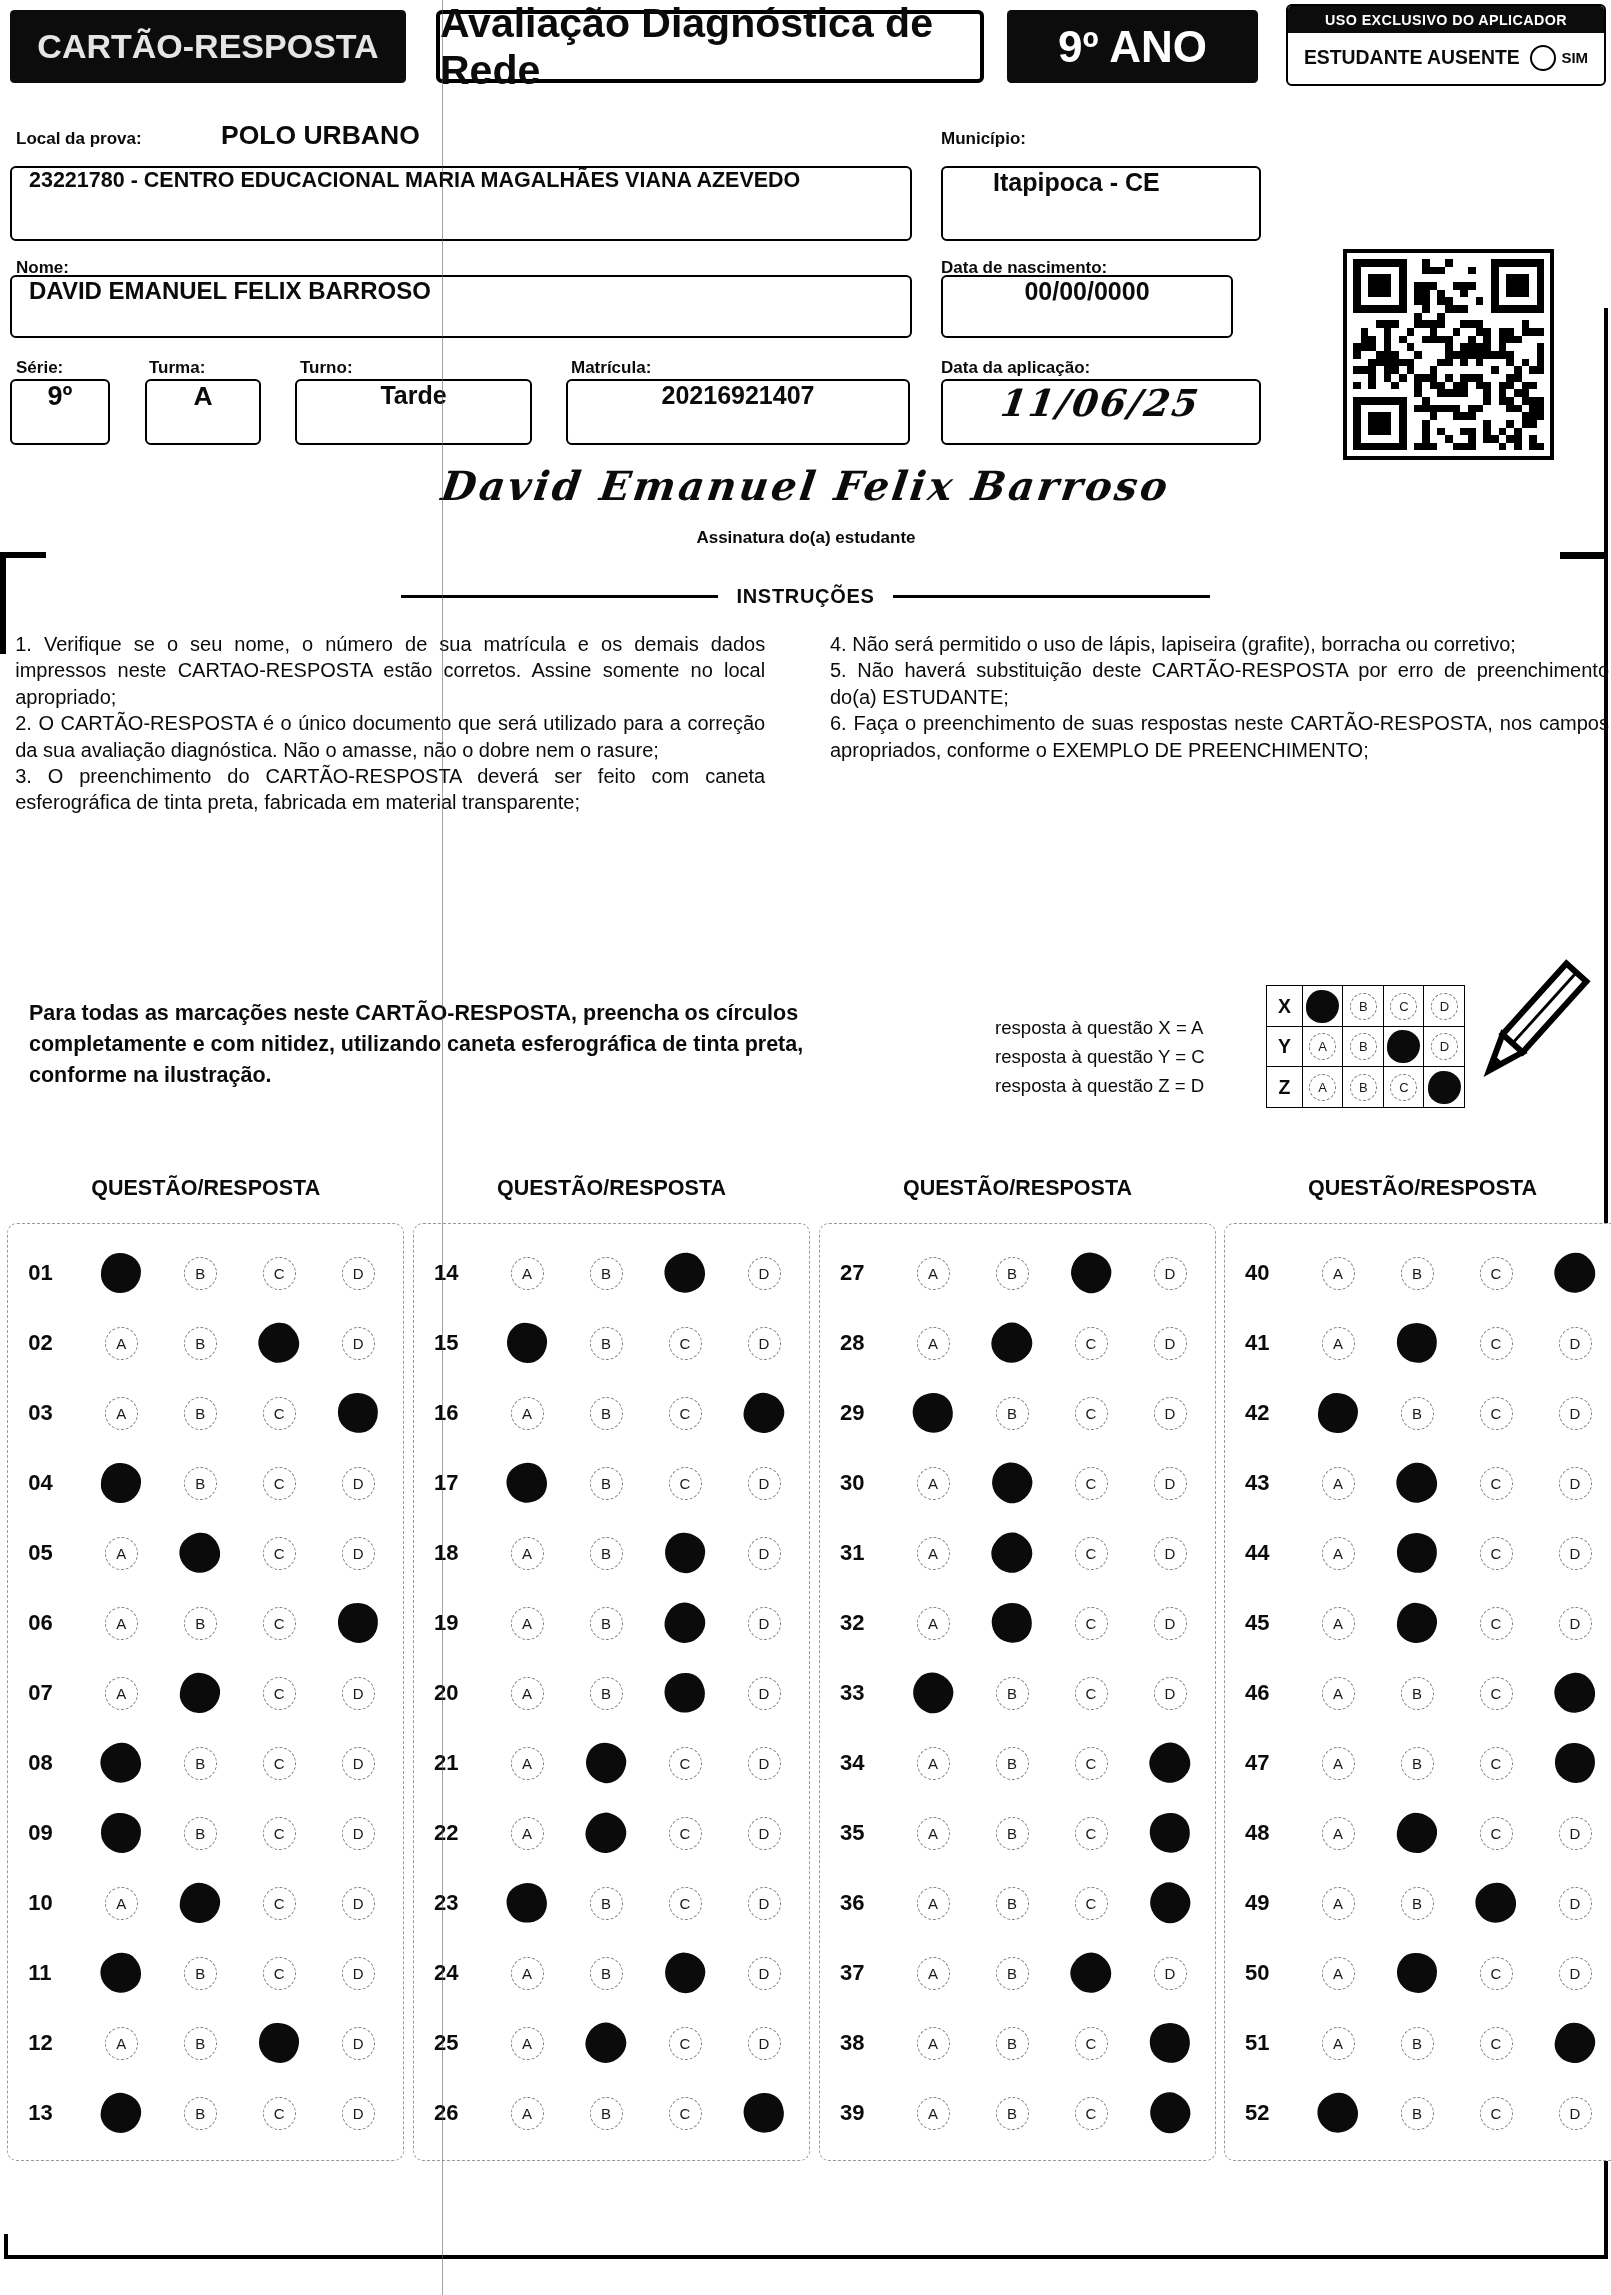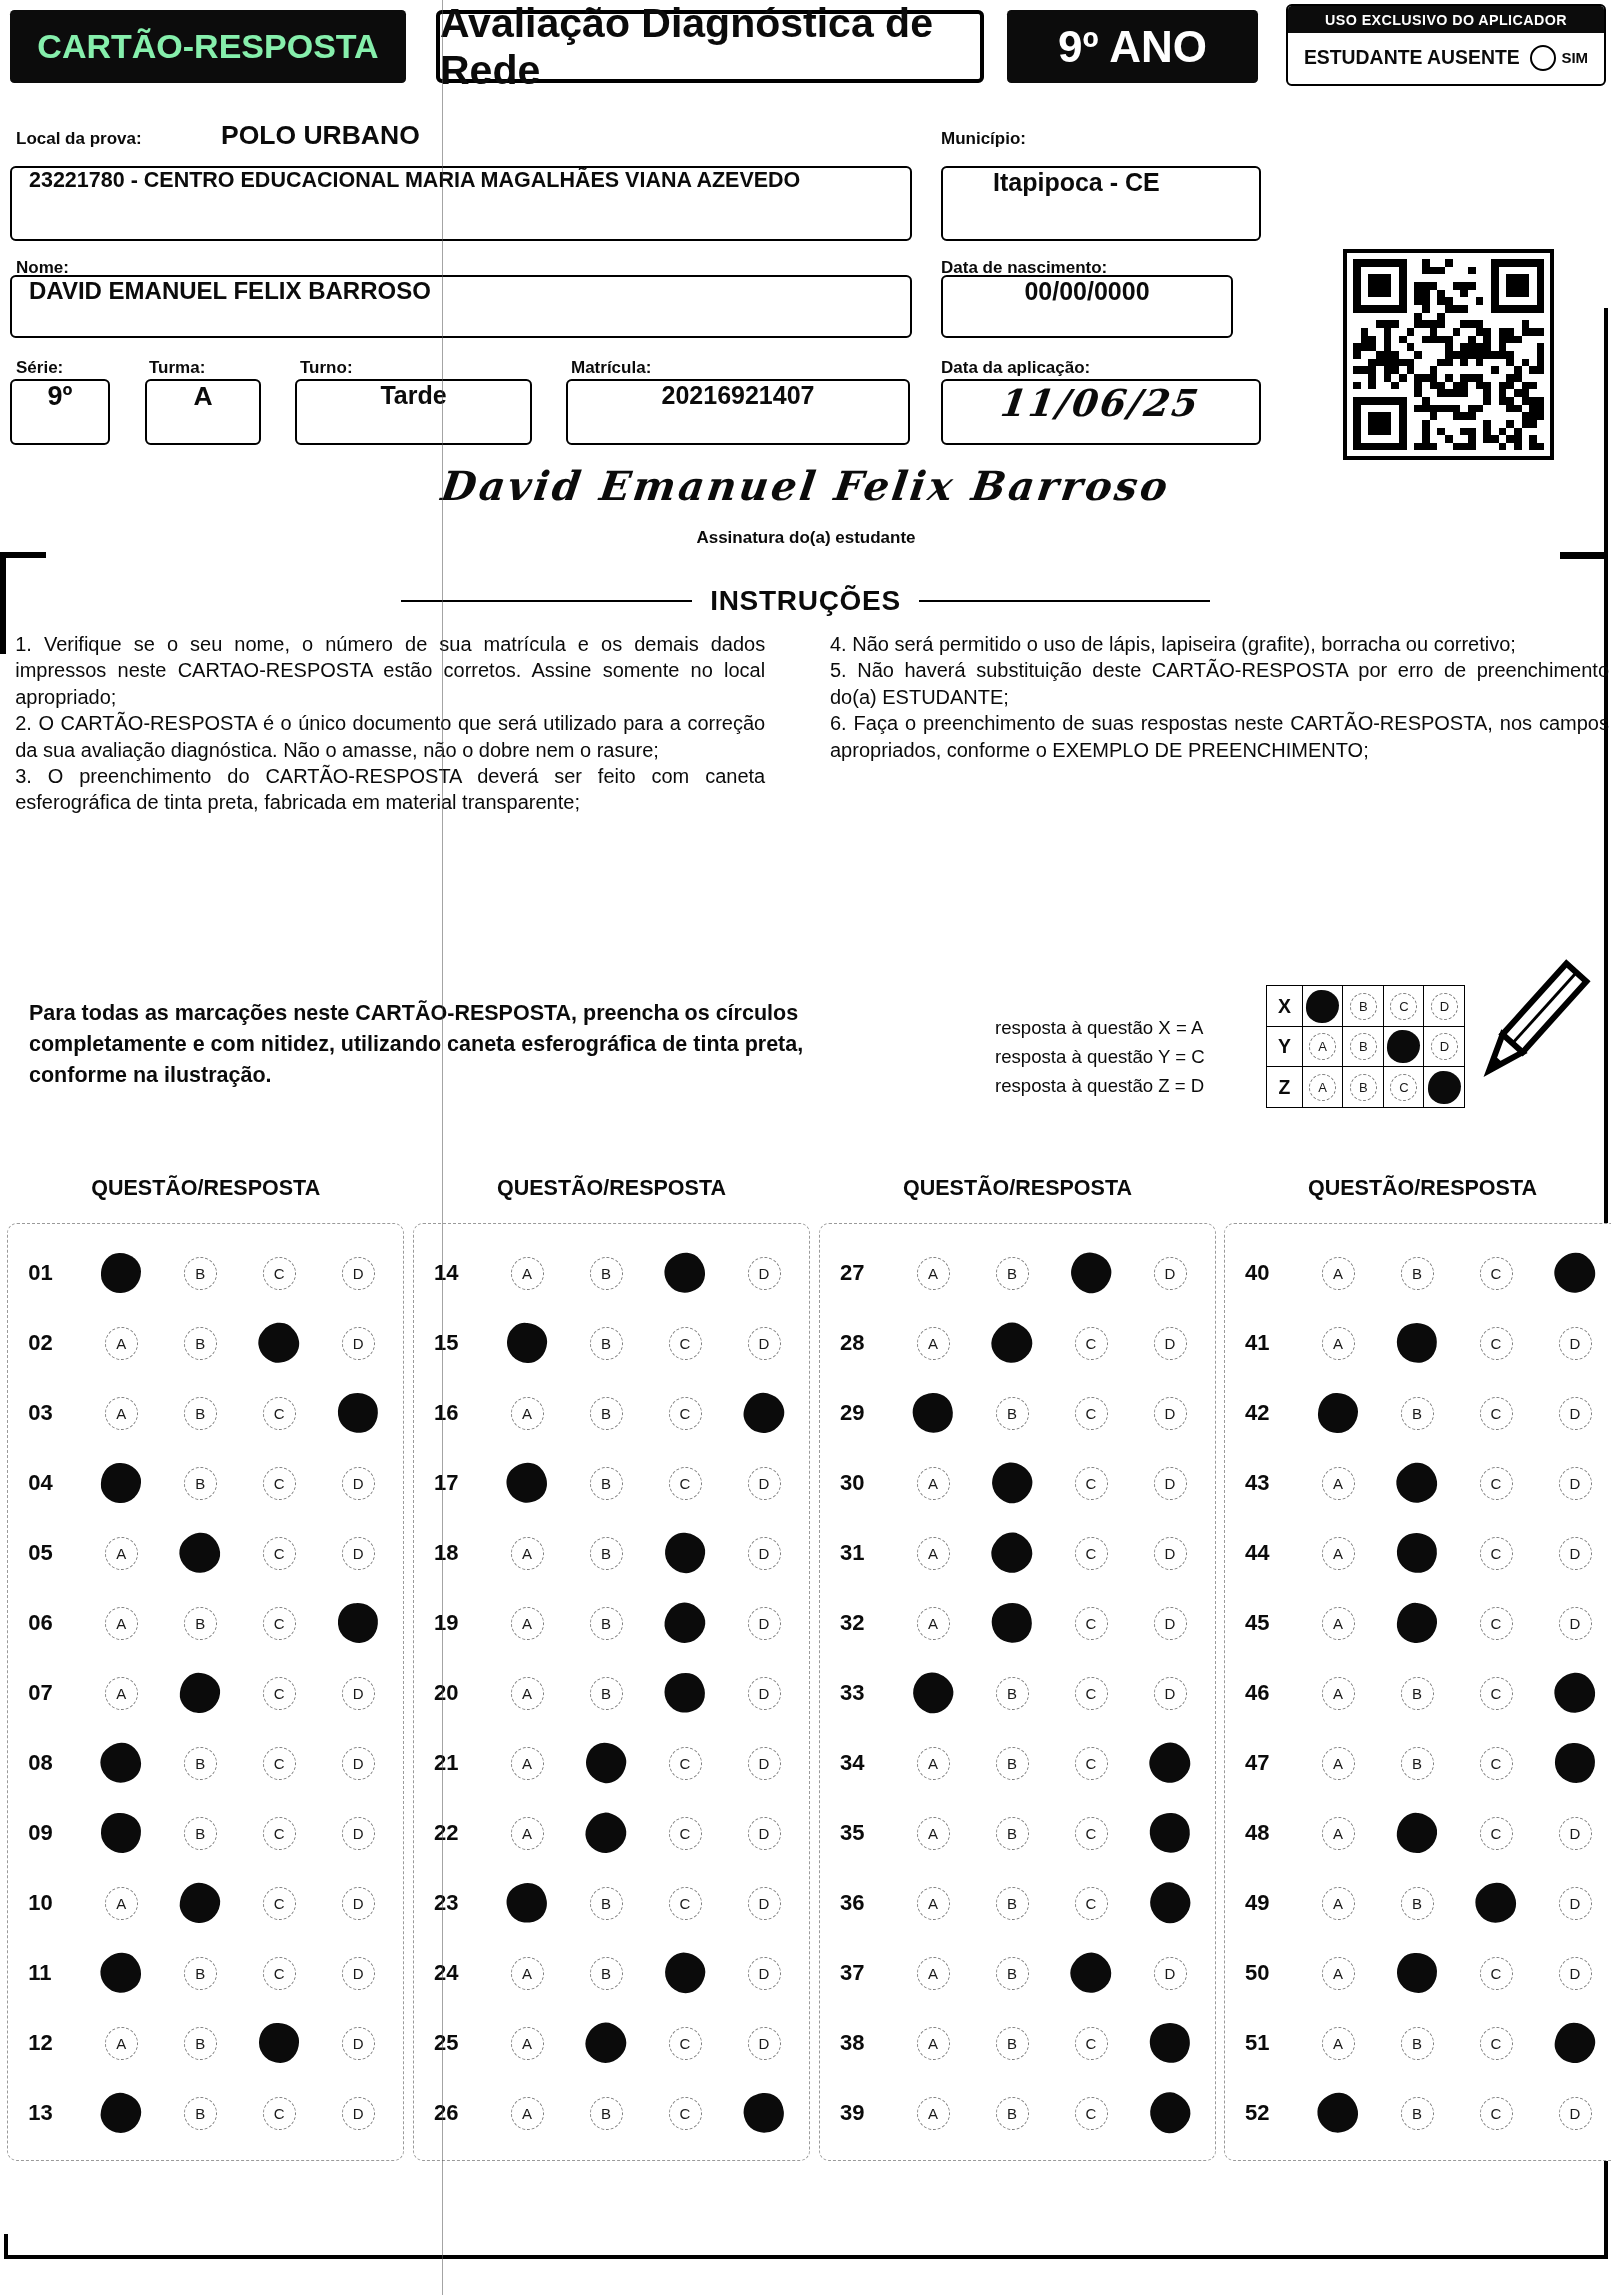--- a/index.html
+++ b/index.html
@@ -2,21 +2,21 @@
 <html style="font-size:11.5px"><head>
 <meta charset="utf-8">
 <style>
   * { margin:0; padding:0; box-sizing:border-box; }
   html,body { width:1612px; height:2295px; }
   body { position:relative; background:#ffffff; font-family:"Liberation Sans", sans-serif; color:#0b0b0b; overflow:hidden; }
   .abs { position:absolute; }
   .center { display:flex; align-items:center; justify-content:center; }
 
   
-  #card-title  { left:10px;  top:10px; width:396px; height:73px; background:#0c0c0c; color:#86efac; font-size:34px; font-weight:bold; border-radius:4.3px; }
+  #card-title  { left:10px;  top:10px; width:396px; height:73px; background:#0c0c0c; color:#e5e5e5; font-size:34px; font-weight:bold; border-radius:4.3px; }
   #exam-title  { left:436px; top:10px; width:548px; height:73px; border:4.3px solid #000; border-radius:5.7px; font-size:41px; font-weight:bold; background:#fff; }
   #grade-box   { left:1007px;top:10px; width:251px; height:73px; background:#0c0c0c; color:#fff; font-size:44px; font-weight:bold; border-radius:4.3px; }
   #applicator-box { left:1286px; top:4.3px; width:320px; height:82px; border:2.9px solid #000; border-radius:5.7px; overflow:hidden; background:#fff; }
   #applicator-bar { background:#0c0c0c; color:#fff; height:27px; display:flex; align-items:center; justify-content:center; font-size:14.3px; font-weight:bold; letter-spacing:0.4px; }
   #applicator-row { height:49px; display:flex; align-items:center; justify-content:center; gap:5.7px; font-weight:bold; }
   #absent-label  { font-size:19.4px; }
   #absent-circle { width:26px; height:26px; border:2.2px solid #000; border-radius:50%; margin-left:4.3px; }
   #absent-option { font-size:15px; }
 
   
@@ -55,21 +55,21 @@
   #bracket-left      { left:0; top:552px; width:46px; height:102px; border-top:6.5px solid #000; border-left:6.5px solid #000; }
   #bracket-right-stub{ left:1560px; top:552px; width:47px; height:6.5px; background:#000; }
   #right-edge        { left:1604px; top:308px; width:3.6px; height:1951px; background:#000; }
   #bottom-line       { left:4.3px; top:2255px; width:1603px; height:3.6px; background:#000; }
   #bottom-tick-left  { left:4.3px; top:2234px; width:3.6px; height:24px; background:#000; }
   #fold-line         { left:442px; top:0; width:1.4px; height:2295px; background:rgba(90,90,90,.55); z-index:90; }
 
   
   #instr-title { left:401px; top:585px; width:809px; display:flex; align-items:center; gap:18.6px; }
   .title-line  { flex:1; height:2.9px; background:#000; }
-  #instr-title-text { font-weight:bold; font-size:28px; letter-spacing:0.7px; }
+  #instr-title-text { font-weight:bold; font-size:20px; letter-spacing:0.7px; }
   #instr-left  { left:7.2px;   top:631px; width:750px;margin-left:8px; }
   #instr-right { left:830px; top:631px; width:779px; }
   .instr-p { font-size:20px; line-height:1.32; text-align:justify; }
 
   
   #fill-note { left:29px; top:998px; width:785px; font-weight:bold; font-size:21.5px; line-height:1.45; }
   #example-lines { left:995px; top:1014px; }
   .example-line  { font-size:18.6px; line-height:1.55; }
   #example-grid  { left:1266px; top:985px; }
   .eg-row  { display:flex; }

